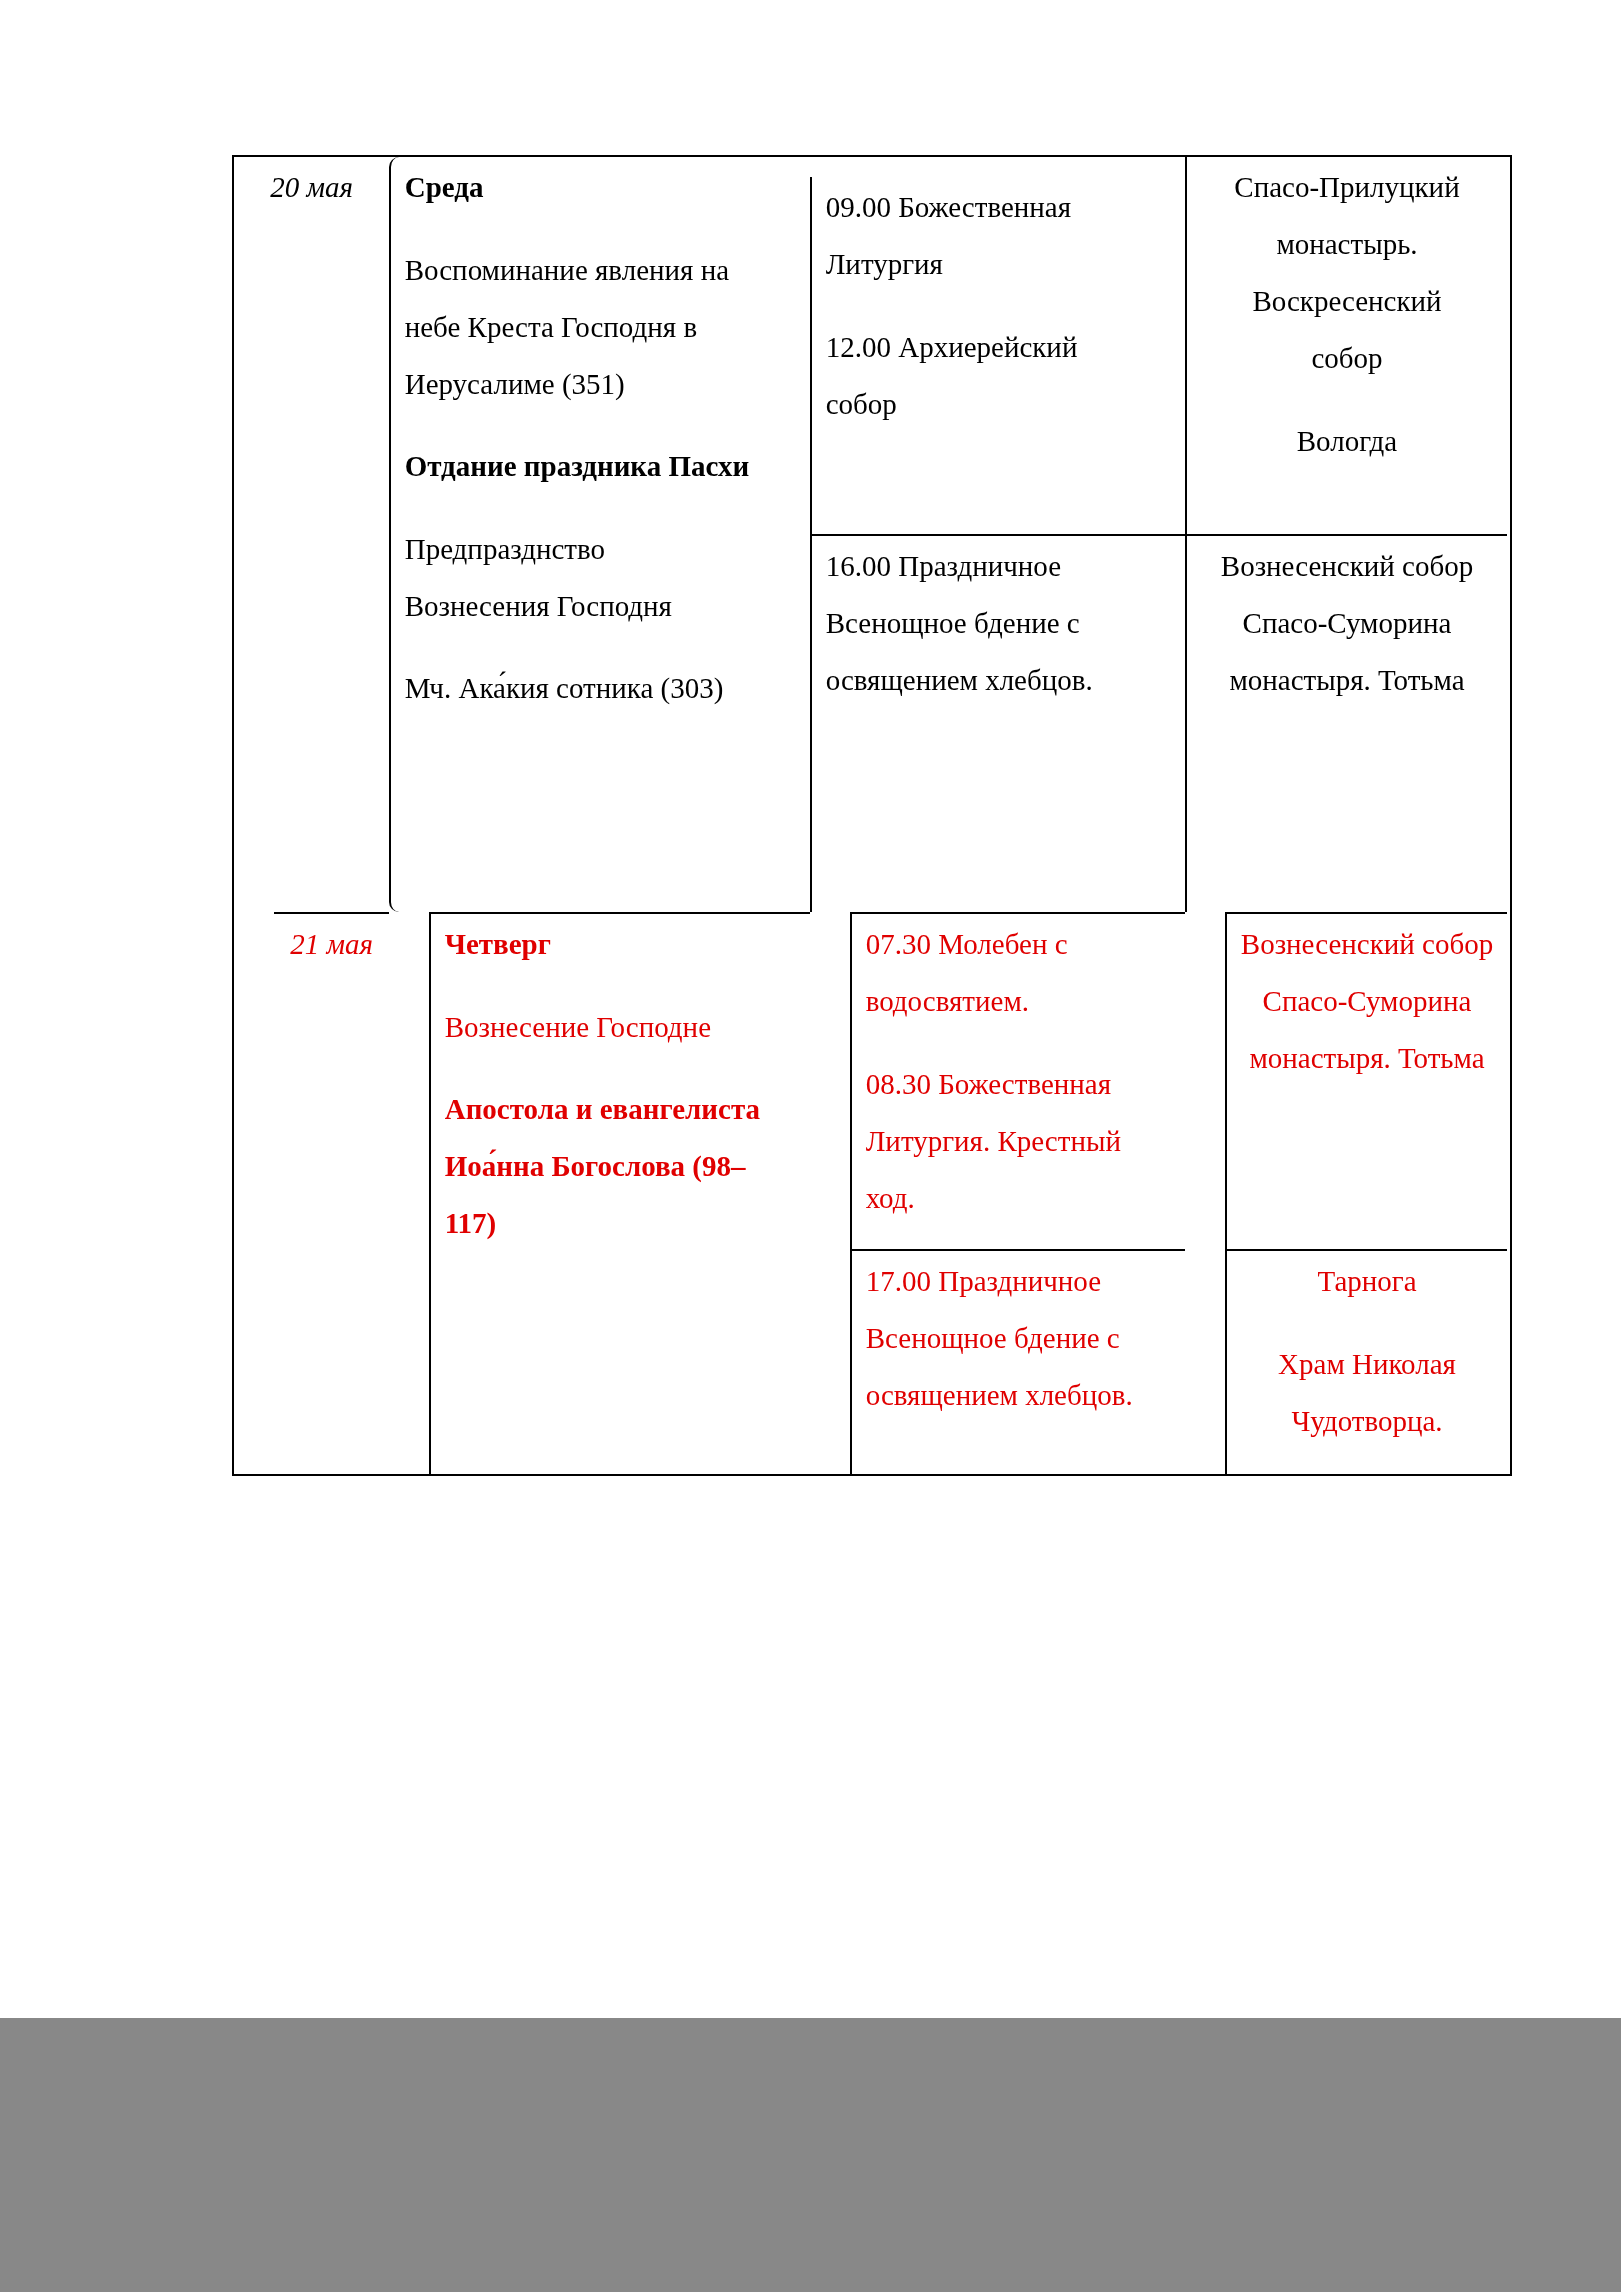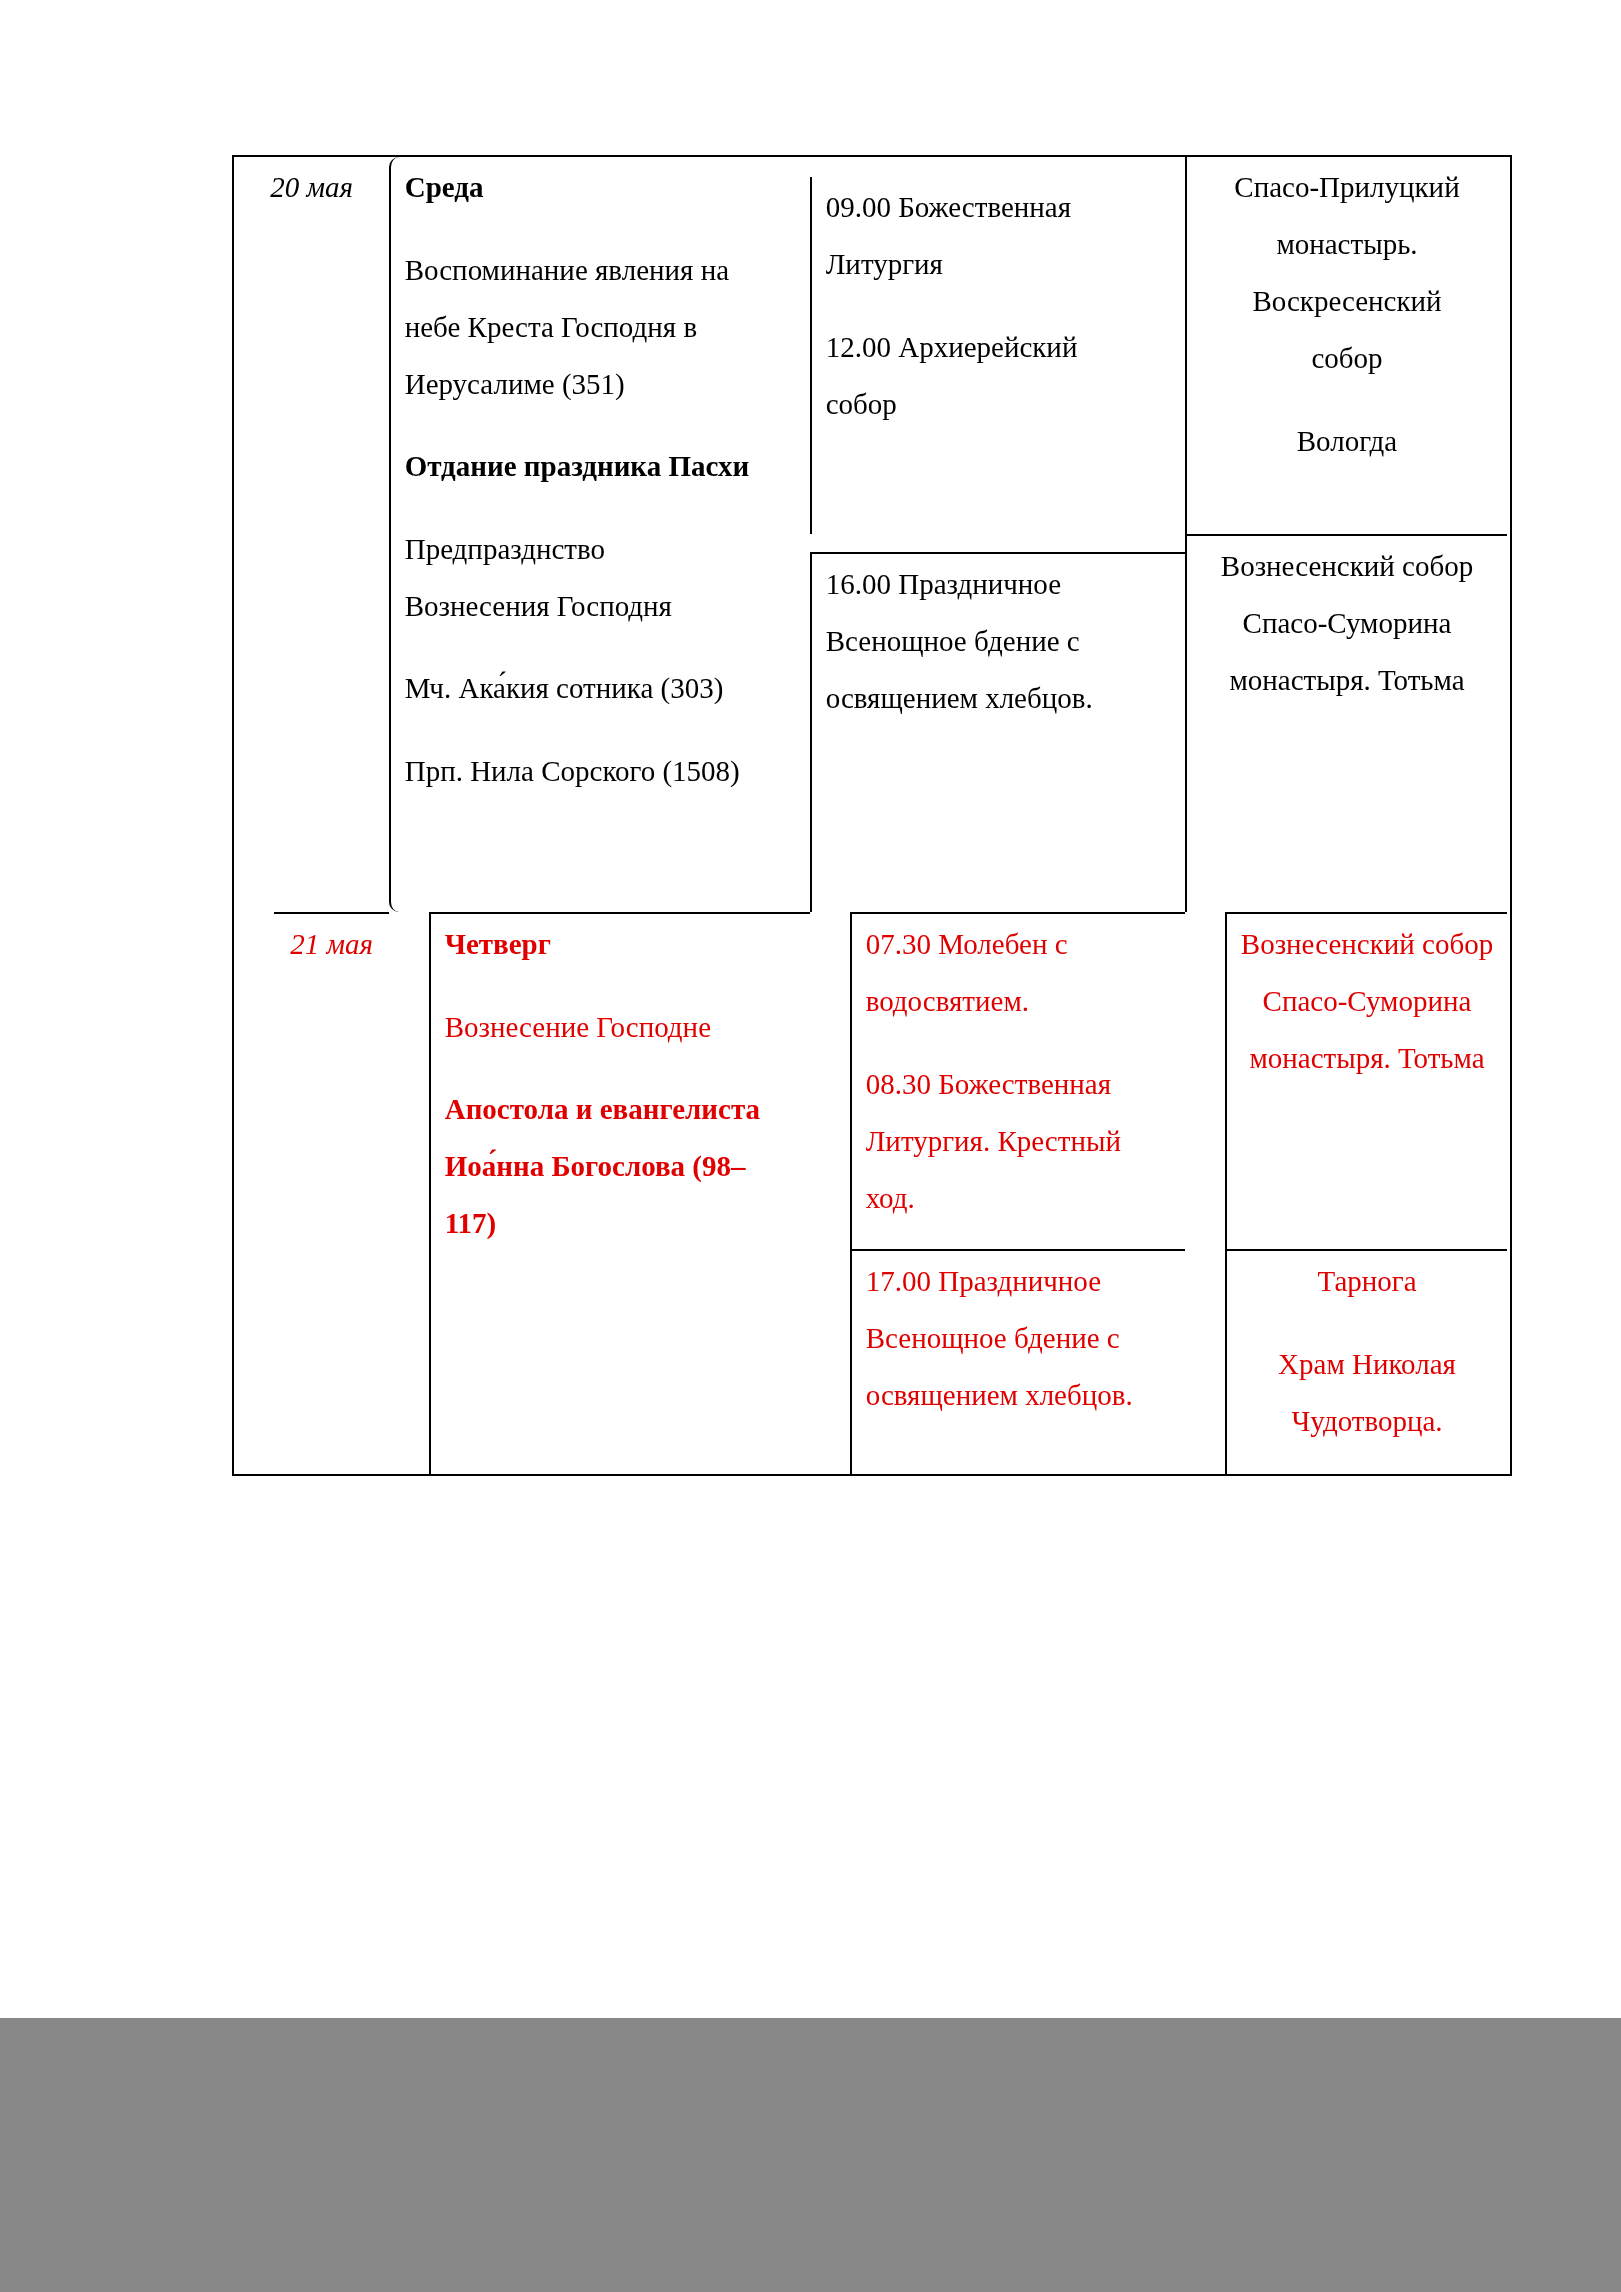--- a/index.html
+++ b/index.html
@@ -43,21 +43,21 @@
   .bl { border-left: 2px solid var(--border-col); }
   .bt { border-top: 2px solid var(--border-col); }
   .c-date { text-align: center; padding-left: 3.9px; padding-right: 3.9px; }
   .c-loc  { text-align: center; padding-left: 7.8px; padding-right: 7.8px; }
   .row-red { color: var(--ink-red); margin-left: 40px; }
   
   .a-date1 { grid-area: 1 / 1 / 3 / 2; }
   .a-day1  { grid-area: 1 / 2 / 3 / 3; border-radius: 10px; }
   .a-svc1a { grid-area: 1 / 3 / 2 / 4; margin-top: 20px; }
   .a-loc1a { grid-area: 1 / 4 / 2 / 5; }
-  .a-svc1b { grid-area: 2 / 3 / 3 / 4; margin-top: 18px; }
+  .a-svc1b { grid-area: 2 / 3 / 3 / 4; }
   .a-loc1b { grid-area: 2 / 4 / 3 / 5; }
   .a-date2 { grid-area: 3 / 1 / 5 / 2; }
   .a-day2  { grid-area: 3 / 2 / 5 / 3; }
   .a-svc2a { grid-area: 3 / 3 / 4 / 4; }
   .a-loc2a { grid-area: 3 / 4 / 4 / 5; }
   .a-svc2b { grid-area: 4 / 3 / 5 / 4; }
   .a-loc2b { grid-area: 4 / 4 / 5 / 5; }
 </style>
 </head>
 <body>
@@ -70,21 +70,20 @@
     </div>
     <div class="cell bl a-day1">
       <p class="b">Среда</p>
       <p>Воспоминание явления на
 небе Креста Господня в
 Иерусалиме (351)</p>
       <p class="b">Отдание праздника Пасхи</p>
       <p>Предпразднство
 Вознесения Господня</p>
       <p>Мч. Ака́кия сотника (303)</p>
-      <p>Прп. Нила Сорского (1508)</p>
     </div>
     <div class="cell bl a-svc1a">
       <p>09.00 Божественная
 Литургия</p>
       <p>12.00 Архиерейский
 собор</p>
     </div>
     <div class="cell bl c-loc a-loc1a">
       <p>Спасо-Прилуцкий
 монастырь.

